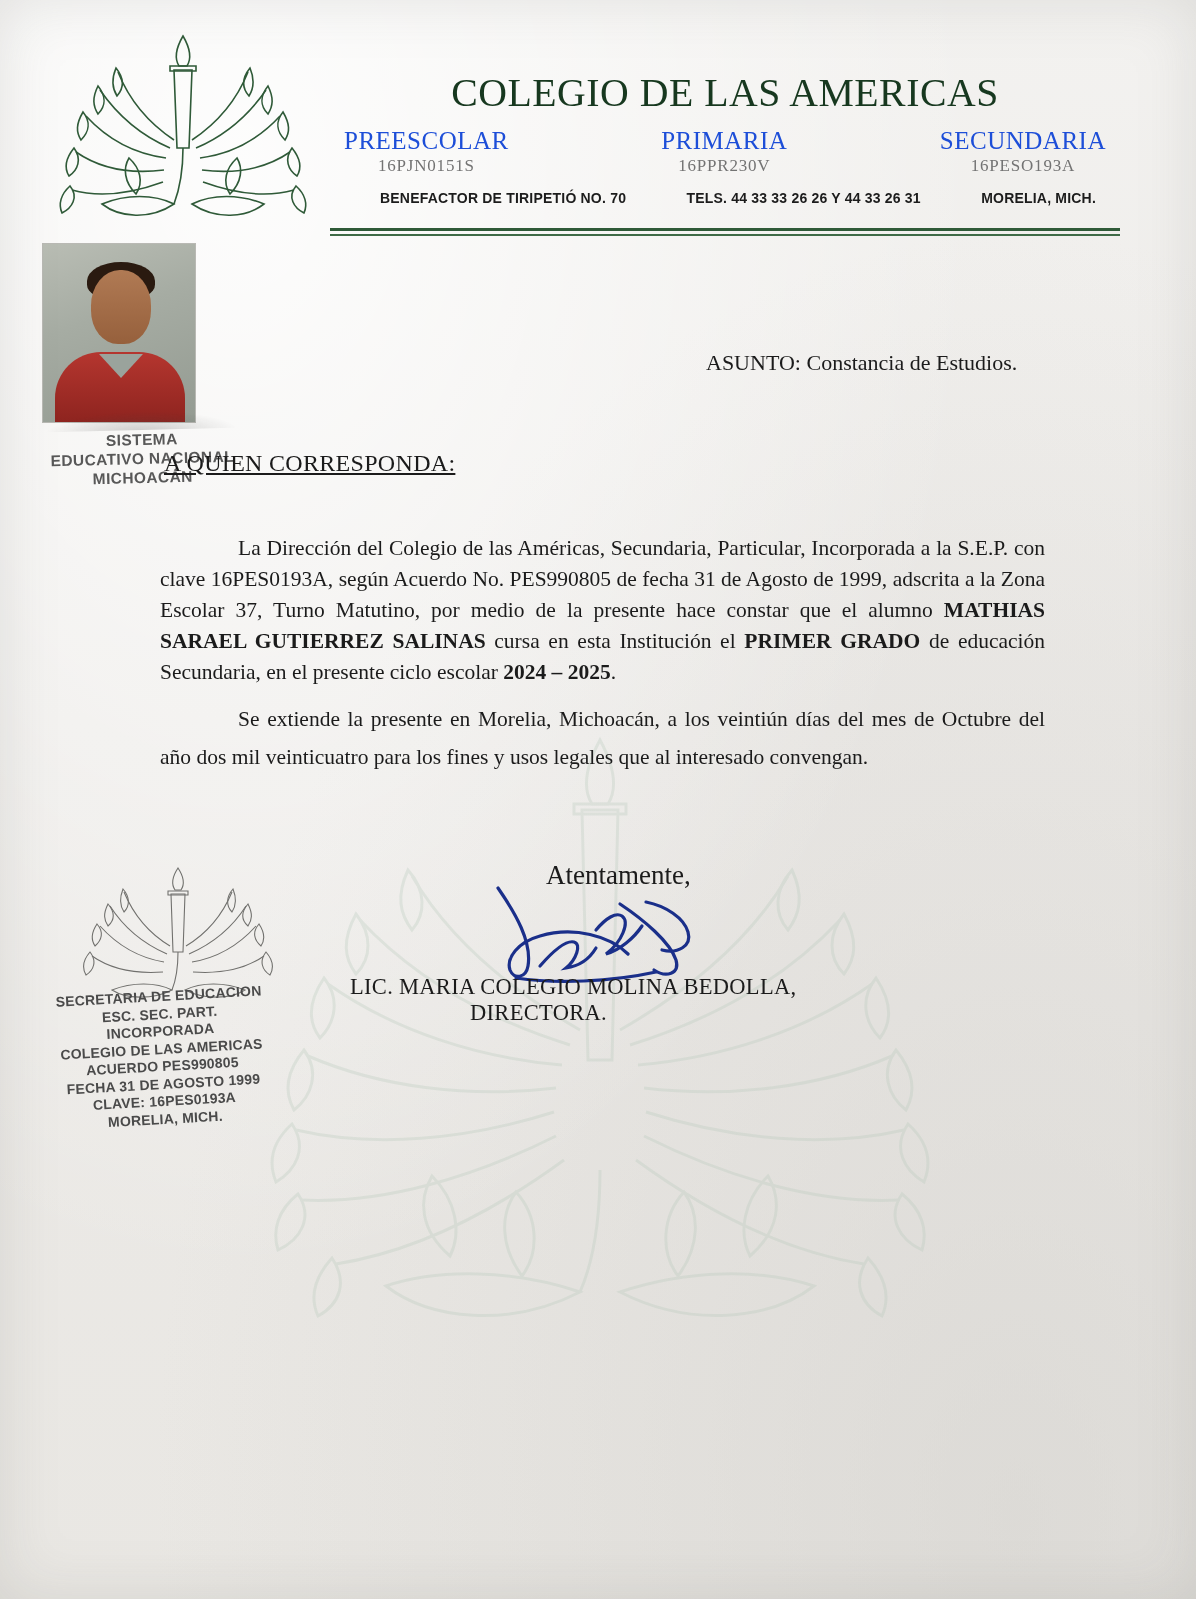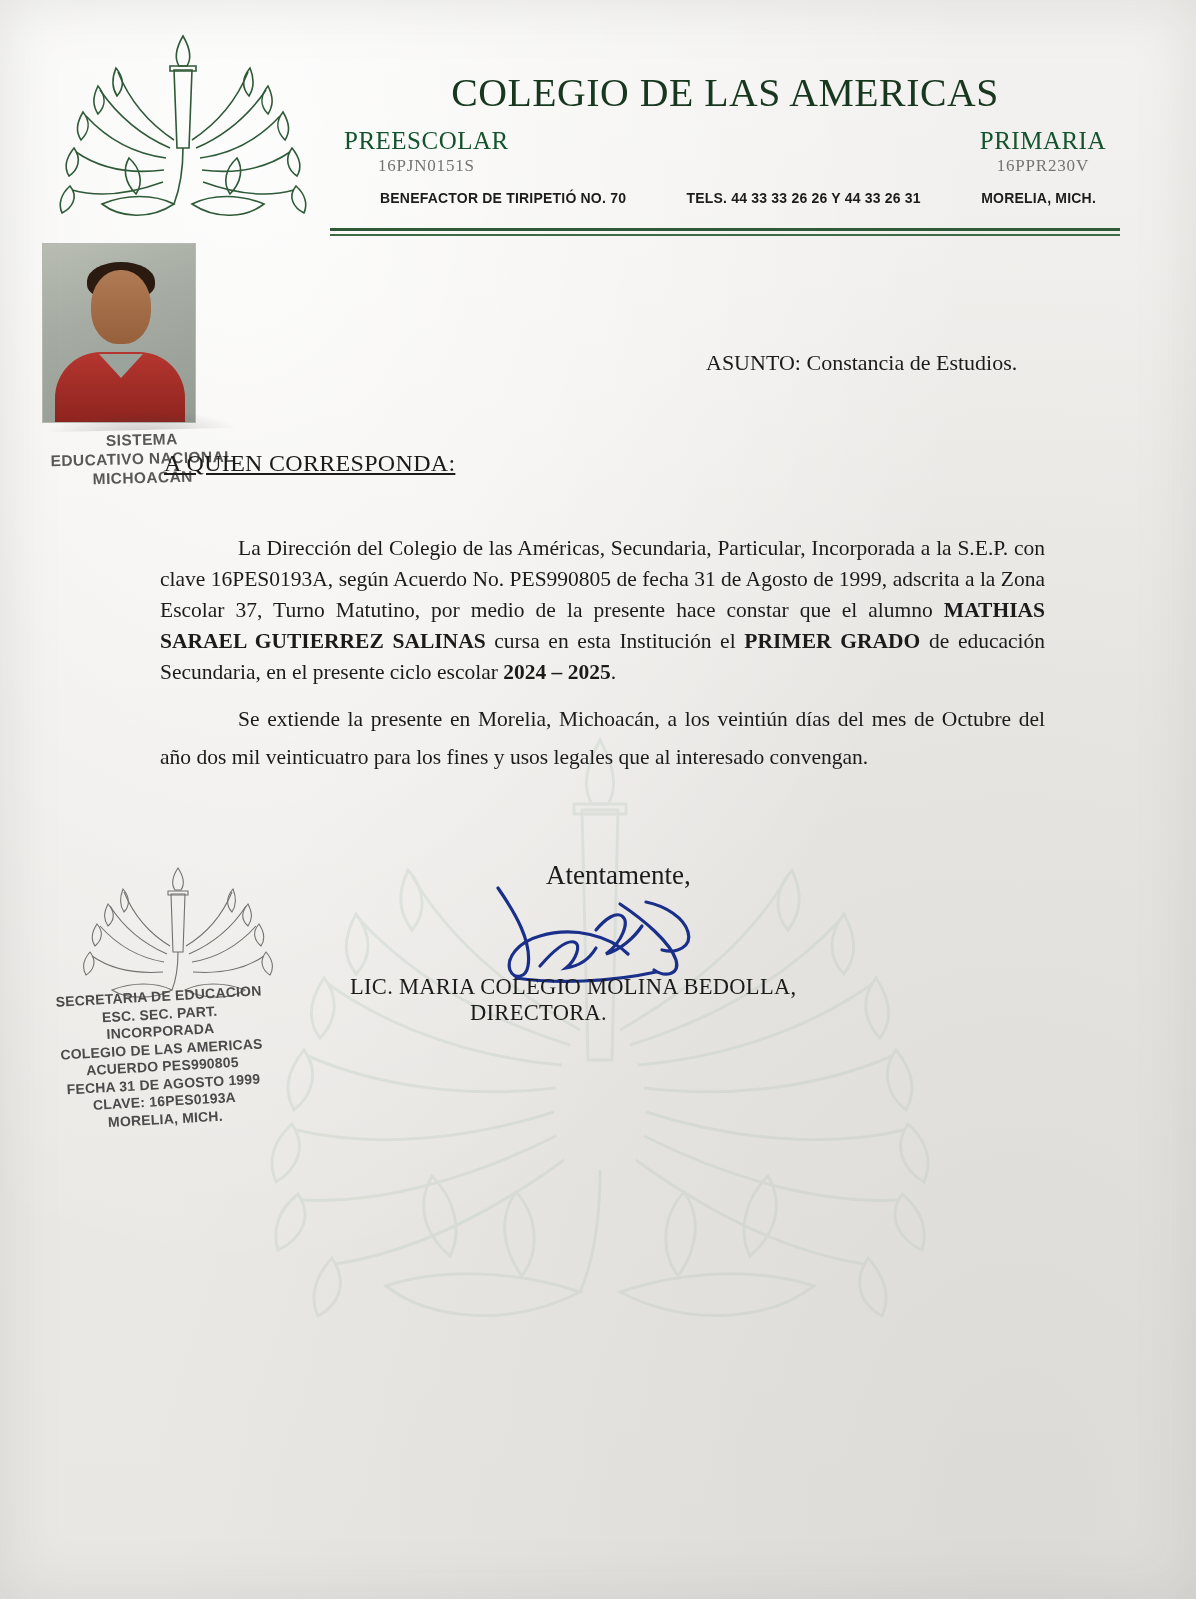--- a/index.html
+++ b/index.html
@@ -72,21 +72,21 @@
   }
   #levels {
     display: flex;
     justify-content: space-between;
     margin-top: 12px;
     padding: 0 14px;
   }
   .level { text-align: center; }
   .level-name {
     font-size: 25px;
-    color: #14532d;
+    color: #1d4ed8;
     letter-spacing: 0.5px;
   }
   .level-code {
     font-size: 17px;
     color: #737373;
     letter-spacing: 0.8px;
     margin-top: 1px;
   }
   #addr-row {
     margin-top: 14px;
@@ -374,20 +374,24 @@
     <div id="school-name">COLEGIO DE LAS AMERICAS</div>
     <div id="levels">
       <div class="level">
         <div class="level-name">PREESCOLAR</div>
         <div class="level-code">16PJN0151S</div>
       </div>
       <div class="level">
         <div class="level-name">PRIMARIA</div>
         <div class="level-code">16PPR230V</div>
       </div>
+      <div class="level">
+        <div class="level-name">SECUNDARIA</div>
+        <div class="level-code">16PESO193A</div>
+      </div>
     </div>
     <div id="addr-row">
       <span>BENEFACTOR DE TIRIPETIÓ NO. 70</span>
       <span>TELS. 44 33 33 26 26 Y 44 33 26 31</span>
       <span>MORELIA, MICH.</span>
     </div>
   </div>
   <div id="header-rules">
     <div class="r1"></div>
     <div class="r2"></div>

